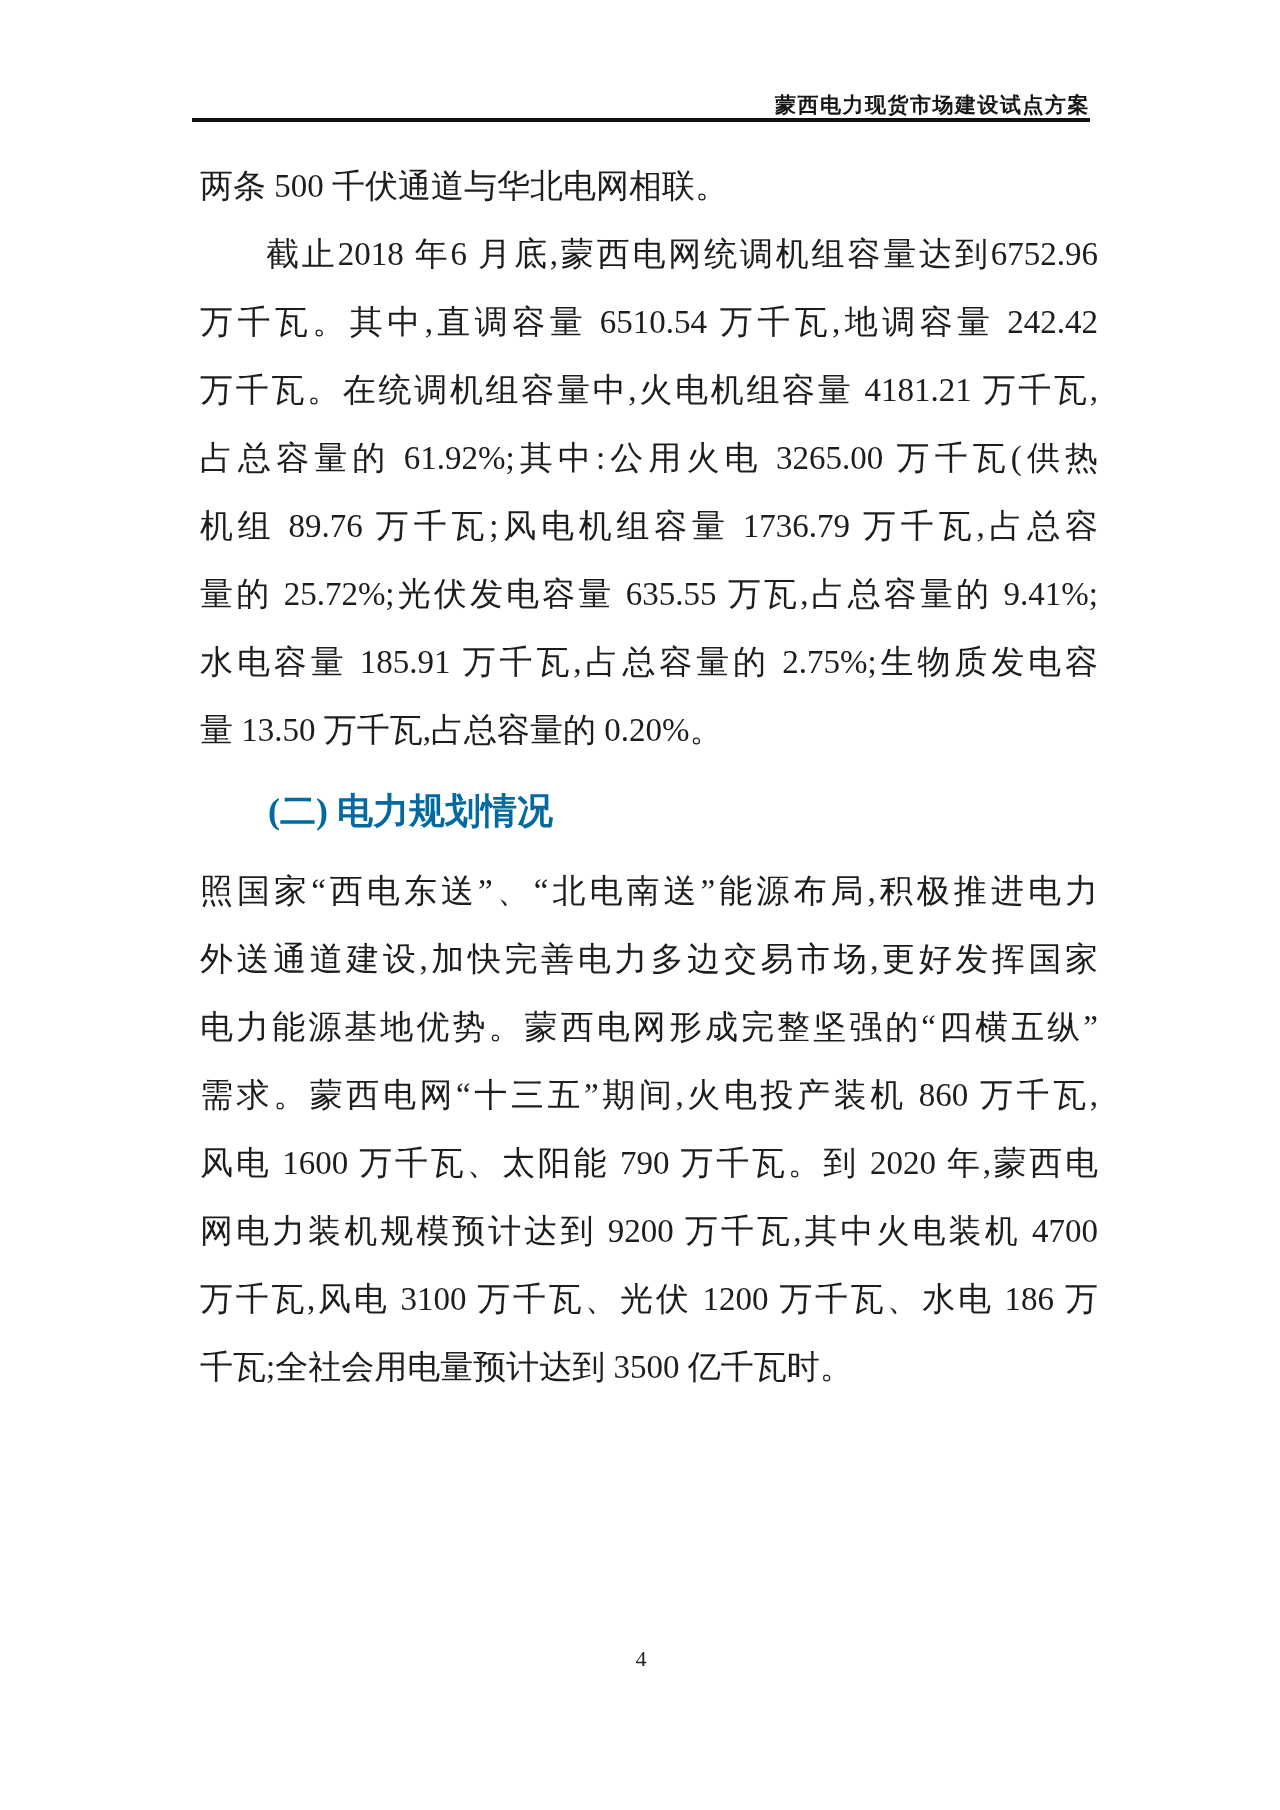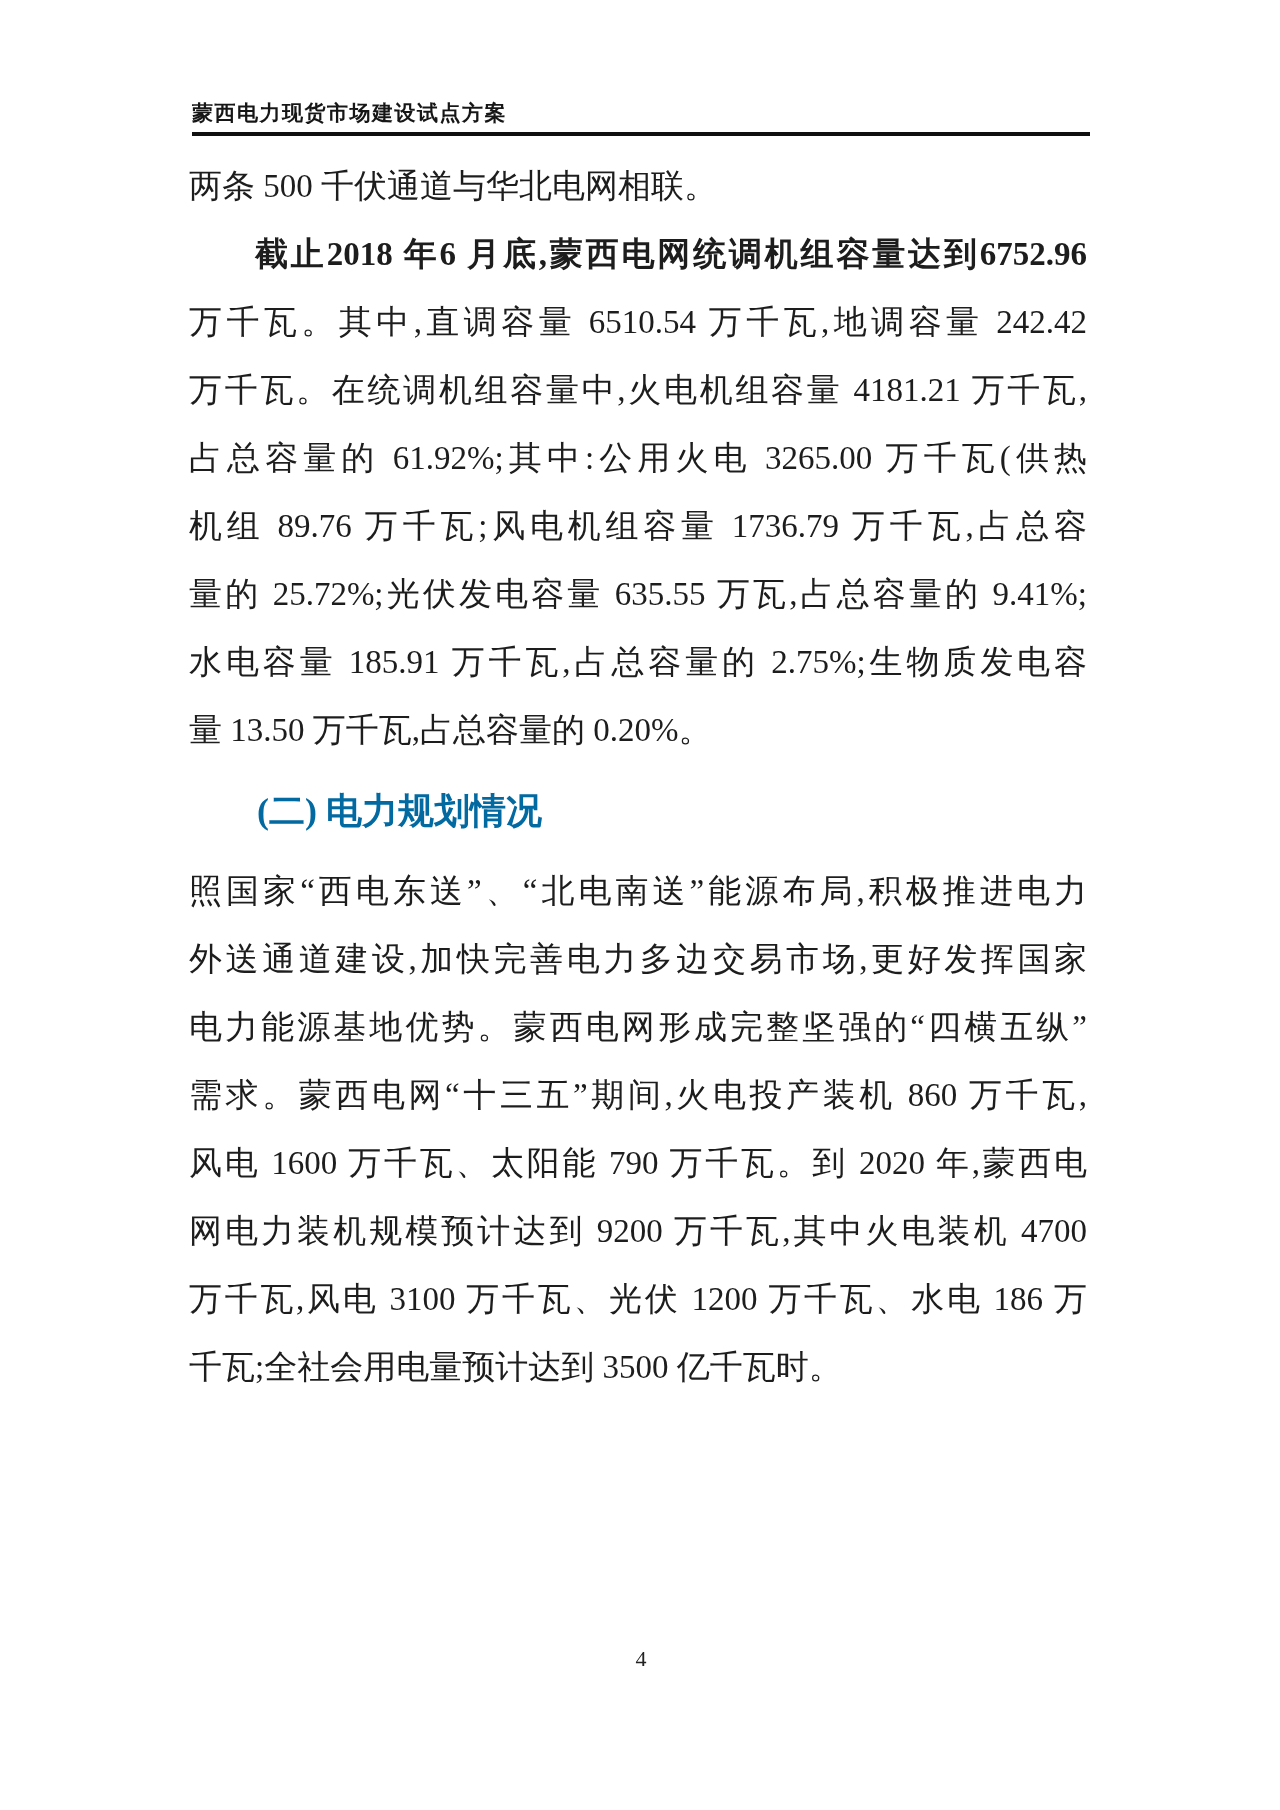--- a/index.html
+++ b/index.html
@@ -13,53 +13,51 @@
     width: 1280px;
     height: 1810px;
     background: #ffffff;
     font-family: "Liberation Serif", "DejaVu Serif", serif;
     color: #1d1d1d;
     overflow: hidden;
   }
   
   .doc-header {
     position: absolute;
-    top: 100px;
+    top: 92px;
     left: 192px;
     width: 898px;
-    text-align: left;
+    text-align: right;
     border-bottom: 4px solid #101010;
-    padding-bottom: 6px;
   }
   .doc-header-title {
     font-size: 21px;
     line-height: 26px;
     font-weight: bold;
     letter-spacing: 1.5px;
     color: #161616;
   }
   
   .doc-body {
     position: absolute;
     top: 152px;
-    left: 189px;
+    left: 200px;
     width: 898px;
     font-size: 33px;
   }
   .ln {
     height: 68px;
     line-height: 68px;
     text-align: justify;
     text-align-last: justify;
     text-justify: inter-character;
     overflow: hidden;
   }
   .ln-indent {
     text-indent: 66px;
-    font-weight: bold;
   }
   .ln-end {
     text-align: left;
     text-align-last: left;
   }
   .heading {
     margin: 8px 0 0 0;
     padding-left: 68px;
     height: 78px;
     line-height: 78px;

